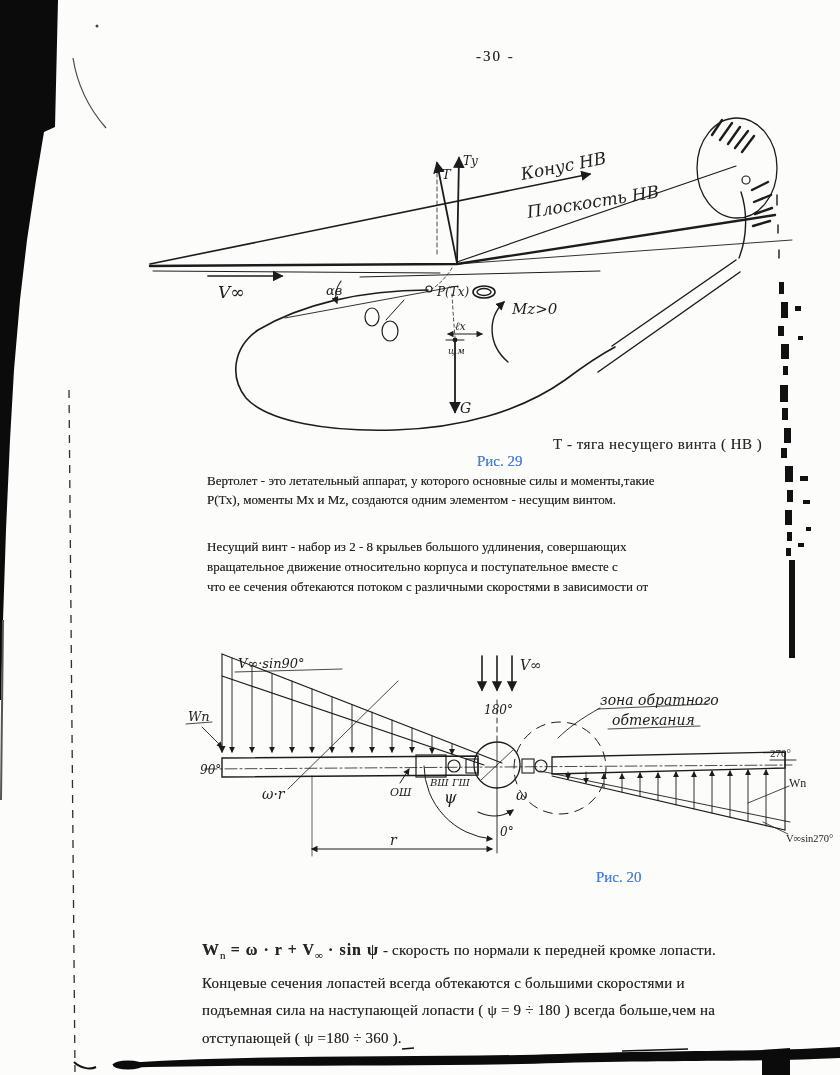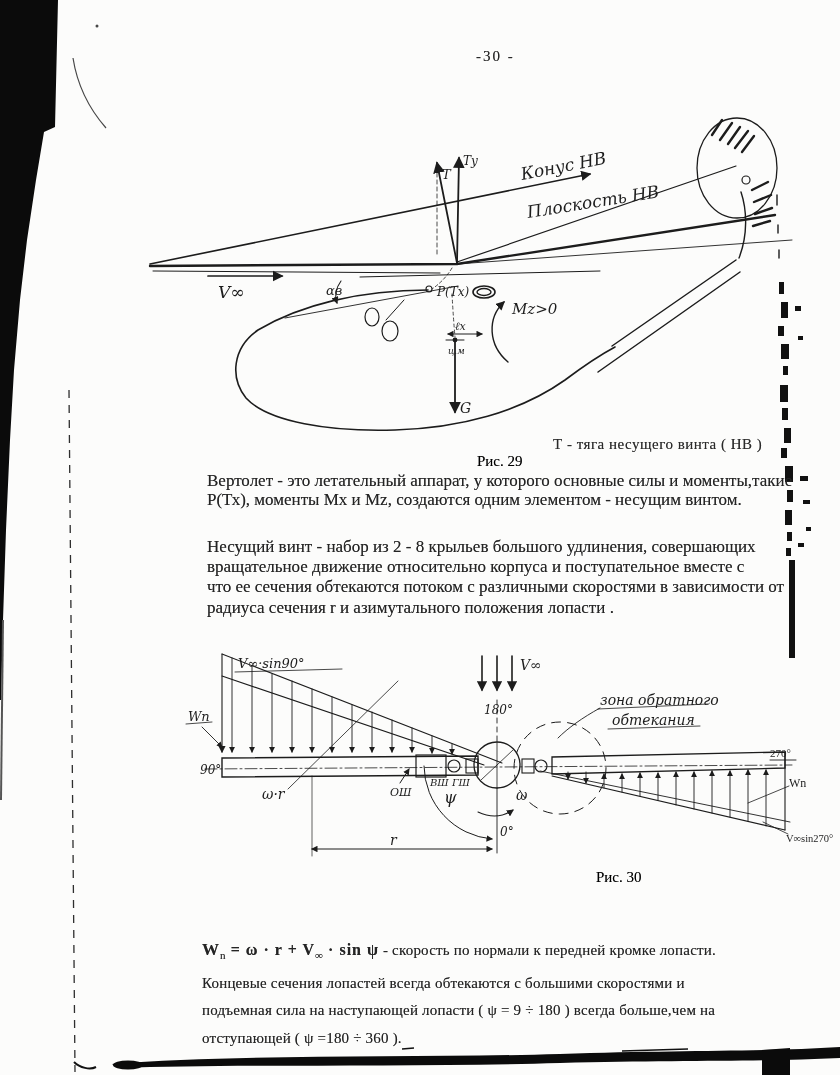--- a/index.html
+++ b/index.html
@@ -6,25 +6,25 @@
   .page{
     position:relative;width:840px;height:1075px;margin:0 auto;
     background:#fcfcfb;overflow:hidden;
     font-family:"Liberation Serif",serif;color:#262626;
   }
   .abs{position:absolute;}
   .scan-text{text-shadow:0 0 .5px rgba(40,40,40,.55);}
   .pgnum{font-size:15px;letter-spacing:2px;}
   .heading{font-family:"Liberation Sans",sans-serif;font-weight:bold;font-size:15.5px;letter-spacing:.4px;color:#1e1e1e;white-space:nowrap;}
   .heading .hnum{margin-right:26px;}
-  .para{font-size:17px;width:610px;color:#242424;}
+  .para{font-size:13px;width:610px;color:#242424;}
   .p1{line-height:19.2px;}
   .p2{line-height:20.2px;}
   .p3{line-height:27.6px;font-size:15px;letter-spacing:.2px;}
-  .caption{font-size:15px;color:#000000;text-align:right;}
+  .caption{font-size:15px;color:#3b82f6;text-align:right;}
   .note{font-size:15px;color:#2a2a2a;letter-spacing:.5px;}
   .fline .fw{font-size:17px;font-weight:bold;letter-spacing:1px;}
   .fline sub{font-size:11px;}
   .fline .fmid,.fline .ftail{font-size:16px;font-weight:bold;letter-spacing:1px;}
   .fline .fdesc{font-size:15px;font-weight:normal;}
   svg .hand{font-family:"DejaVu Serif",serif;font-style:italic;}
   svg text{fill:#1d1d1d;}
 </style>
 </head>
 <body>
@@ -259,24 +259,23 @@
 
   <div class="abs para p1 scan-text" style="left:207px;top:471px">
     <div>Вертолет - это  летательный  аппарат, у которого основные силы и моменты,такие</div>
     <div>Р(Тх),  моменты  Мх  и  Мz, создаются одним элементом - несущим винтом.</div>
   </div>
 
   <div class="abs para p2 scan-text" style="left:207px;top:537px">
     <div>Несущий винт  - набор из 2 - 8 крыльев большого удлинения, совершающих</div>
     <div>вращательное движение относительно корпуса и поступательное вместе с</div>
     <div>что ее сечения обтекаются потоком  с различными скоростями в зависимости от</div>
-    <div>радиуса сечения r и азимутального положения лопасти .</div>
   </div>
 
-  <div class="abs caption scan-text" style="left:596px;top:869px">Рис. 30</div>
+  <div class="abs caption scan-text" style="left:596px;top:869px">Рис. 20</div>
 
   <div class="abs para p3 scan-text" style="left:202px;top:936px;width:625px">
     <div class="fline">
       <span class="fw">W</span><sub>n</sub><span class="fmid"> = ω · r + V</span><sub>∞</sub><span class="ftail"> · sin ψ</span><span class="fdesc">  -  скорость по нормали к передней кромке лопасти.</span>
     </div>
     <div>Концевые сечения лопастей всегда обтекаются с большими скоростями и</div>
     <div>подъемная сила на наступающей лопасти  ( ψ = 9 ÷ 180 ) всегда больше,чем на</div>
     <div>отступающей ( ψ =180 ÷ 360 ).</div>
   </div>
 

